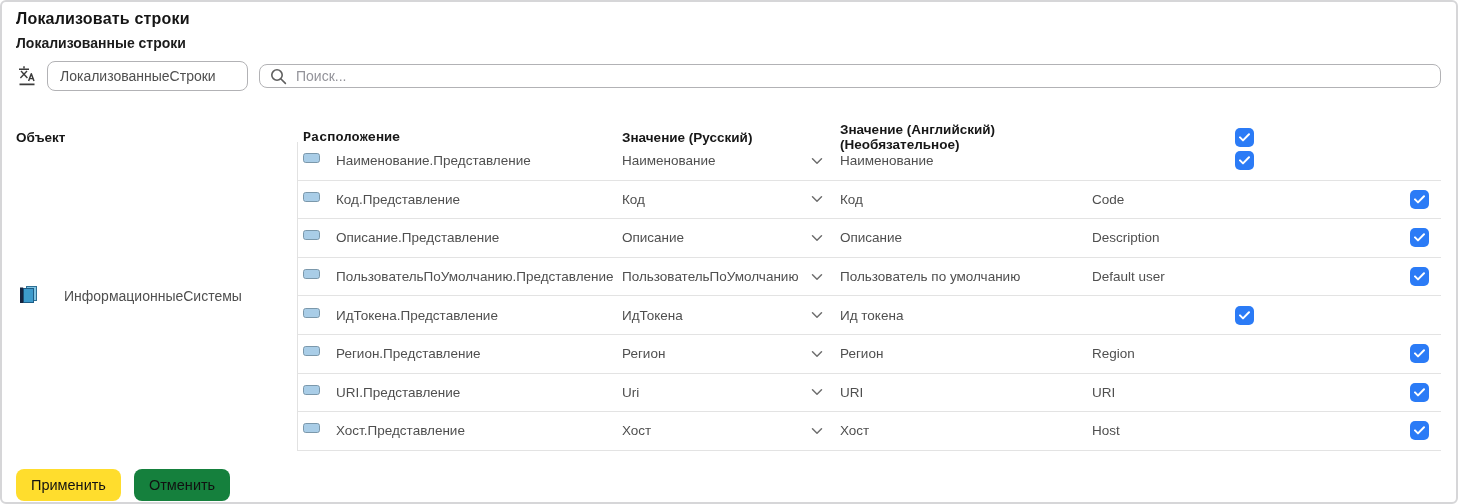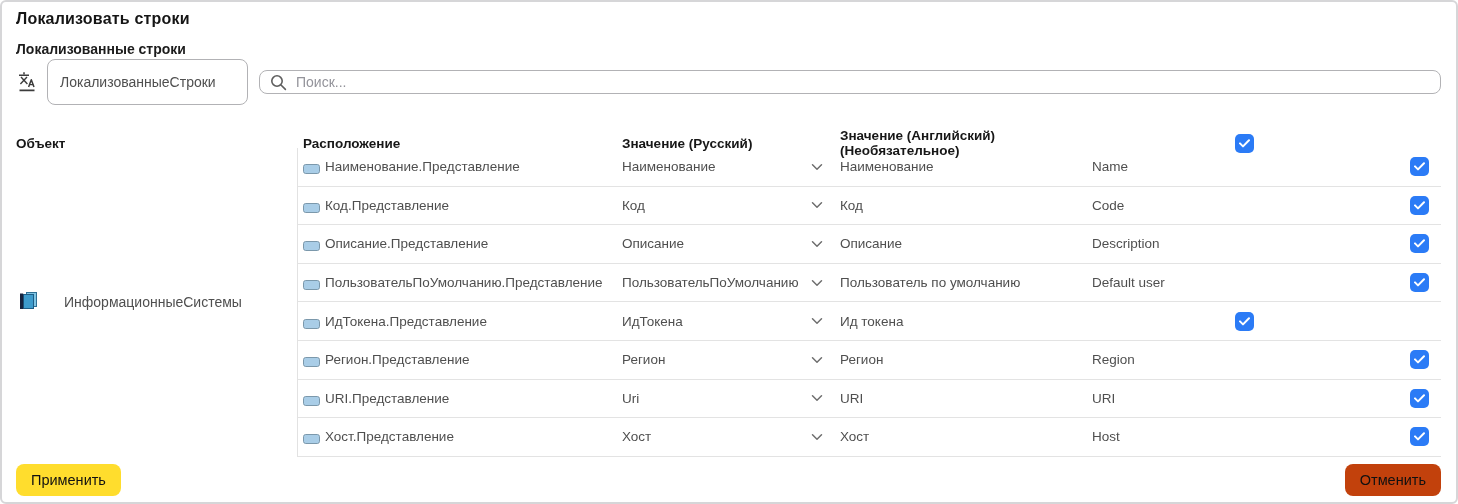--- a/index.html
+++ b/index.html
@@ -6,26 +6,26 @@
   html, body { width: 1458px; height: 504px; background: #fff; }
   body { font-family: "Liberation Sans", "DejaVu Sans", sans-serif; color: #4f4f4f; }
   .page {
     width: 1458px; height: 504px;
     border: 2px solid #d6d6d8; border-radius: 6px;
     background: #fff;
     padding: 8px 15px 0 14px;
     overflow: hidden;
   }
   .title { font-size: 16px; font-weight: 700; color: #151515; letter-spacing: .2px; }
-  .subtitle { margin-top: 13px; font-size: 14px; font-weight: 700; color: #1c1c1c; }
+  .subtitle { margin-top: 7px; font-size: 14px; font-weight: 700; color: #1c1c1c; }
 
   .toolbar { margin-top: 10px; display: flex; align-items: center; height: 30px; }
   .translate-icon { width: 22px; height: 24px; flex: 0 0 auto; margin-right: 9px; display: flex; align-items: center; justify-content: center; }
   .name-input {
-    width: 201px; height: 46px; border: 1px solid #b2b2b5; border-radius: 8px;
+    width: 201px; height: 30px; border: 1px solid #b2b2b5; border-radius: 8px;
     padding: 0 12px; font-size: 14px; color: #4f4f4f; outline: none;
     font-family: inherit; background: #fff; flex: 0 0 auto;
   }
   .search-box {
     flex: 1; height: 24px; margin-left: 11px; border: 1px solid #b2b2b5; border-radius: 8px;
     display: flex; align-items: center; padding: 0 10px; background: #fff;
   }
   .search-box svg { flex: 0 0 auto; }
   .search-input {
     border: none; outline: none; flex: 1; margin-left: 9px; font-size: 14px;
@@ -34,55 +34,55 @@
   .search-input::placeholder { color: #93939a; }
 
   .thead {
     margin-top: 31px;
     display: grid;
     grid-template-columns: 282px 324px 218px 252px 1fr 44px;
     align-items: center;
     height: 20px;
     font-size: 13.5px; font-weight: 700; color: #171717;
   }
-  .thead .h-loc { padding-left: 5px; }
+  .thead .h-loc { padding-left: 5px; font-family: Liberation Mono, monospace; }
   .th-check { display: flex; justify-content: center; }
 
   .tbody { display: flex; }
   .object-pane {
     width: 282px; flex: 0 0 auto;
     border-right: 1px solid #e2e2e2;
     display: flex; align-items: center;
   }
   .object-item { display: flex; align-items: center; gap: 26px; padding-left: 3px; font-size: 14px; color: #4f4f4f; }
   .rows { flex: 1; }
   .row {
     display: grid;
     grid-template-columns: 324px 218px 252px 1fr 44px;
     align-items: center;
     height: 38.6px;
     border-bottom: 1px solid #e3e3e3;
     font-size: 13.5px; color: #4f4f4f;
   }
-  .cell-loc { display: flex; align-items: flex-end; gap: 5px; padding-left: 5px; }
+  .cell-loc { display: flex; align-items: flex-start; gap: 16px; padding-left: 5px; }
   .cell-key { display: flex; align-items: center; justify-content: space-between; padding-right: 17px; cursor: pointer; }
   .checkbox {
     width: 19px; height: 19px; border-radius: 5px; background: #2b7bf6;
     display: flex; align-items: center; justify-content: center; cursor: pointer;
     margin: 0 auto;
   }
   .cell-check { display: flex; justify-content: center; }
 
-  .footer { display: flex; justify-content: space-between; gap: 19px; margin-top: 7px; padding-right: 0; }
+  .footer { display: flex; justify-content: flex-start; gap: 13px; margin-top: 18px; padding-right: 0; }
   .btn {
     height: 32px; border: none; border-radius: 8px; padding: 0 15px;
     font-size: 14.5px; font-family: inherit; font-weight: 500; color: #111; cursor: pointer;
   }
   .btn-apply { background: #ffdd2d; }
-  .btn-cancel { background: #c2410c; }
+  .btn-cancel { background: #15803d; }
 
   .attr-icon { display: inline-flex; flex: 0 0 auto; }
   .chev { display: inline-flex; }
 </style>
 </head>
 <body>
 
 <div class="page">
 
   <div class="title">Локализовать строки</div>
@@ -149,21 +149,20 @@
     </div>
     <div class="cell-key">
       <span>Наименование</span>
       <span class="chev">
         <svg width="12" height="8" viewBox="0 0 12 8" fill="none">
           <path d="M1.5 1.8 L6 6.2 L10.5 1.8" stroke="#6e6e6e" stroke-width="1.5" stroke-linecap="round" stroke-linejoin="round"></path>
         </svg>
       </span>
     </div>
     <div>Наименование</div>
-    <div>Name</div>
     <div class="cell-check">
       <span class="checkbox">
         <svg width="11" height="9" viewBox="0 0 11 9" fill="none">
           <path d="M1 4.4 L4 7.4 L10 1.2" stroke="#fff" stroke-width="2" stroke-linecap="round" stroke-linejoin="round"></path>
         </svg>
       </span>
     </div>
   </div>
 
   <div class="row">

